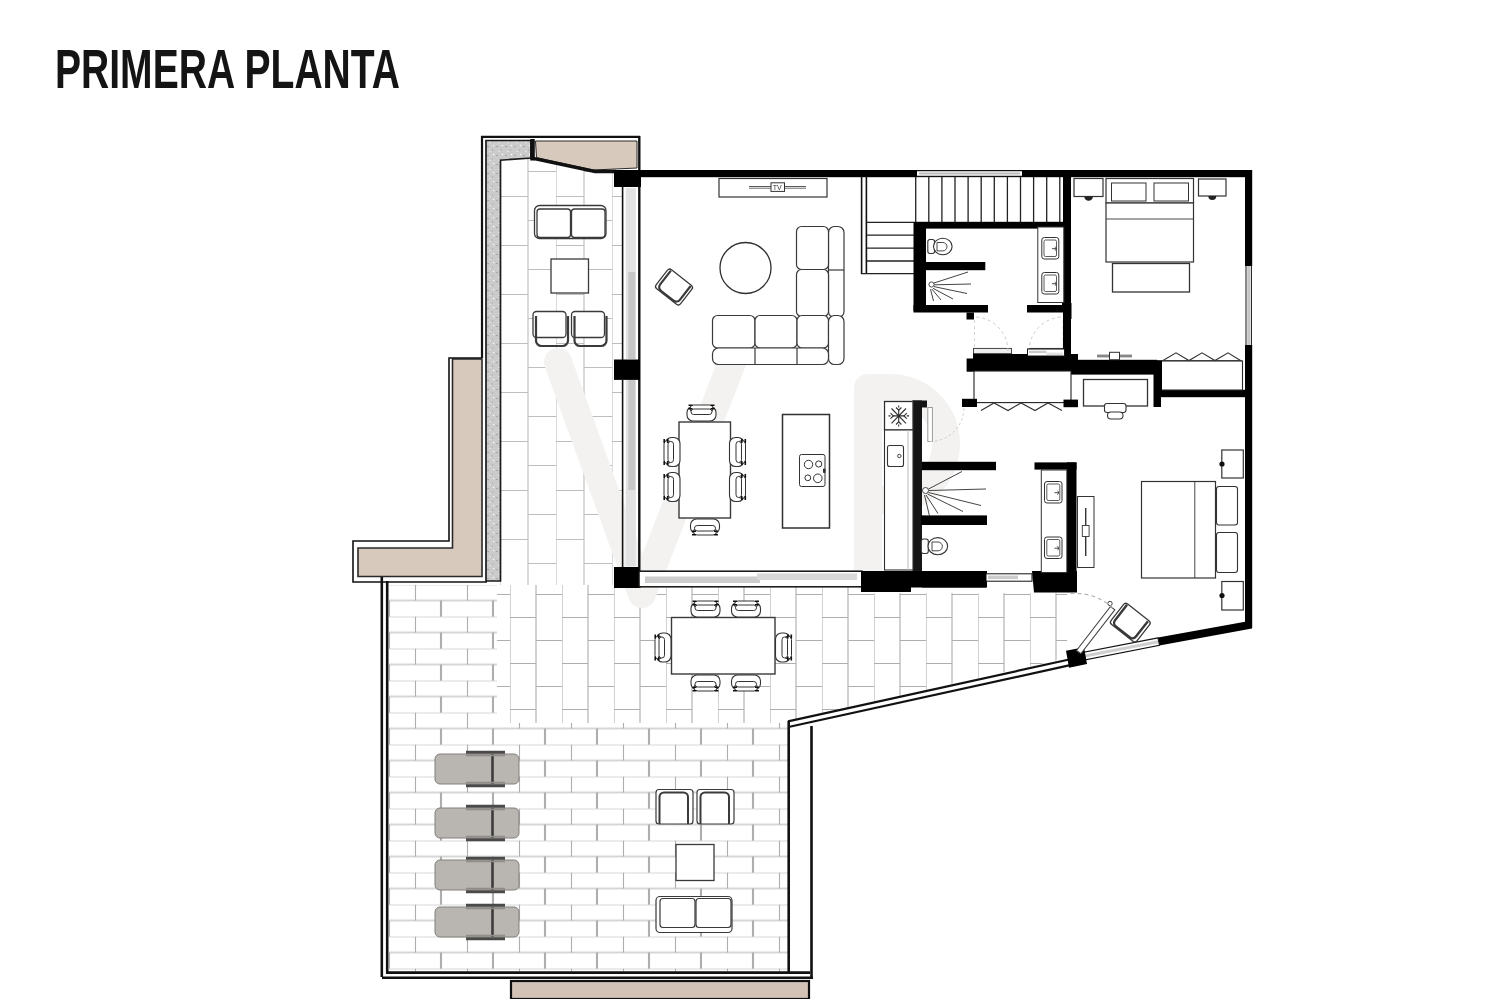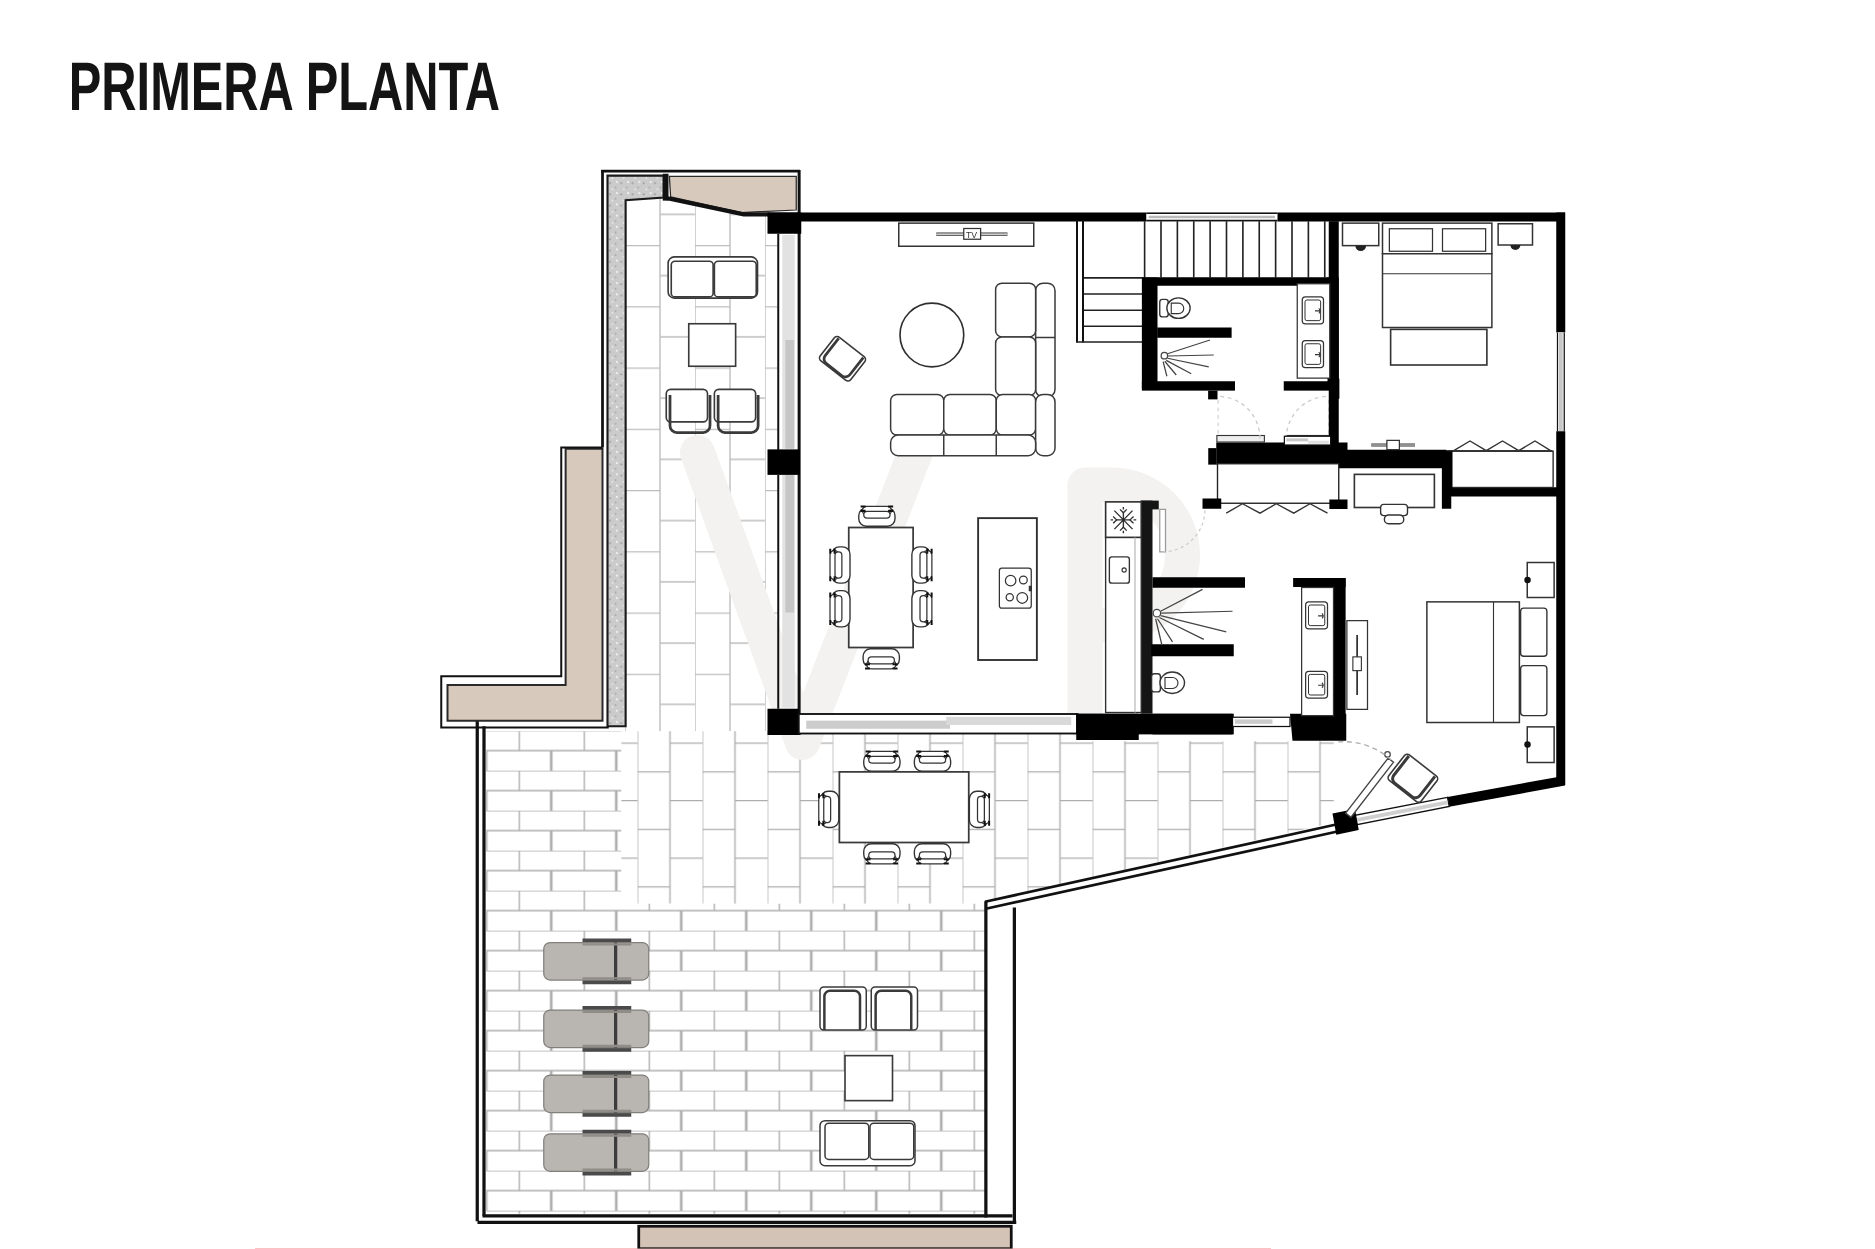--- a/index.html
+++ b/index.html
@@ -1,16 +1,16 @@
 <!DOCTYPE html>
 <html><head>
 <meta charset="utf-8">
 <style>
   html,body{margin:0;padding:0;background:#ffffff;}
-  .page{position:relative;width:1500px;height:999px;background:#ef4444;overflow:hidden;
+  .page{position:relative;width:1500px;height:999px;background:#a3a3a3;overflow:hidden;
         font-family:"Liberation Sans", sans-serif;}
   svg{position:absolute;left:0;top:0;}
 </style>
 </head>
 <body>
 <div class="page">
 <svg width="1500" height="999" viewBox="0 0 1500 999">
 <defs>
 
   <pattern id="plank" width="56" height="49" patternUnits="userSpaceOnUse" x="500" y="147">

